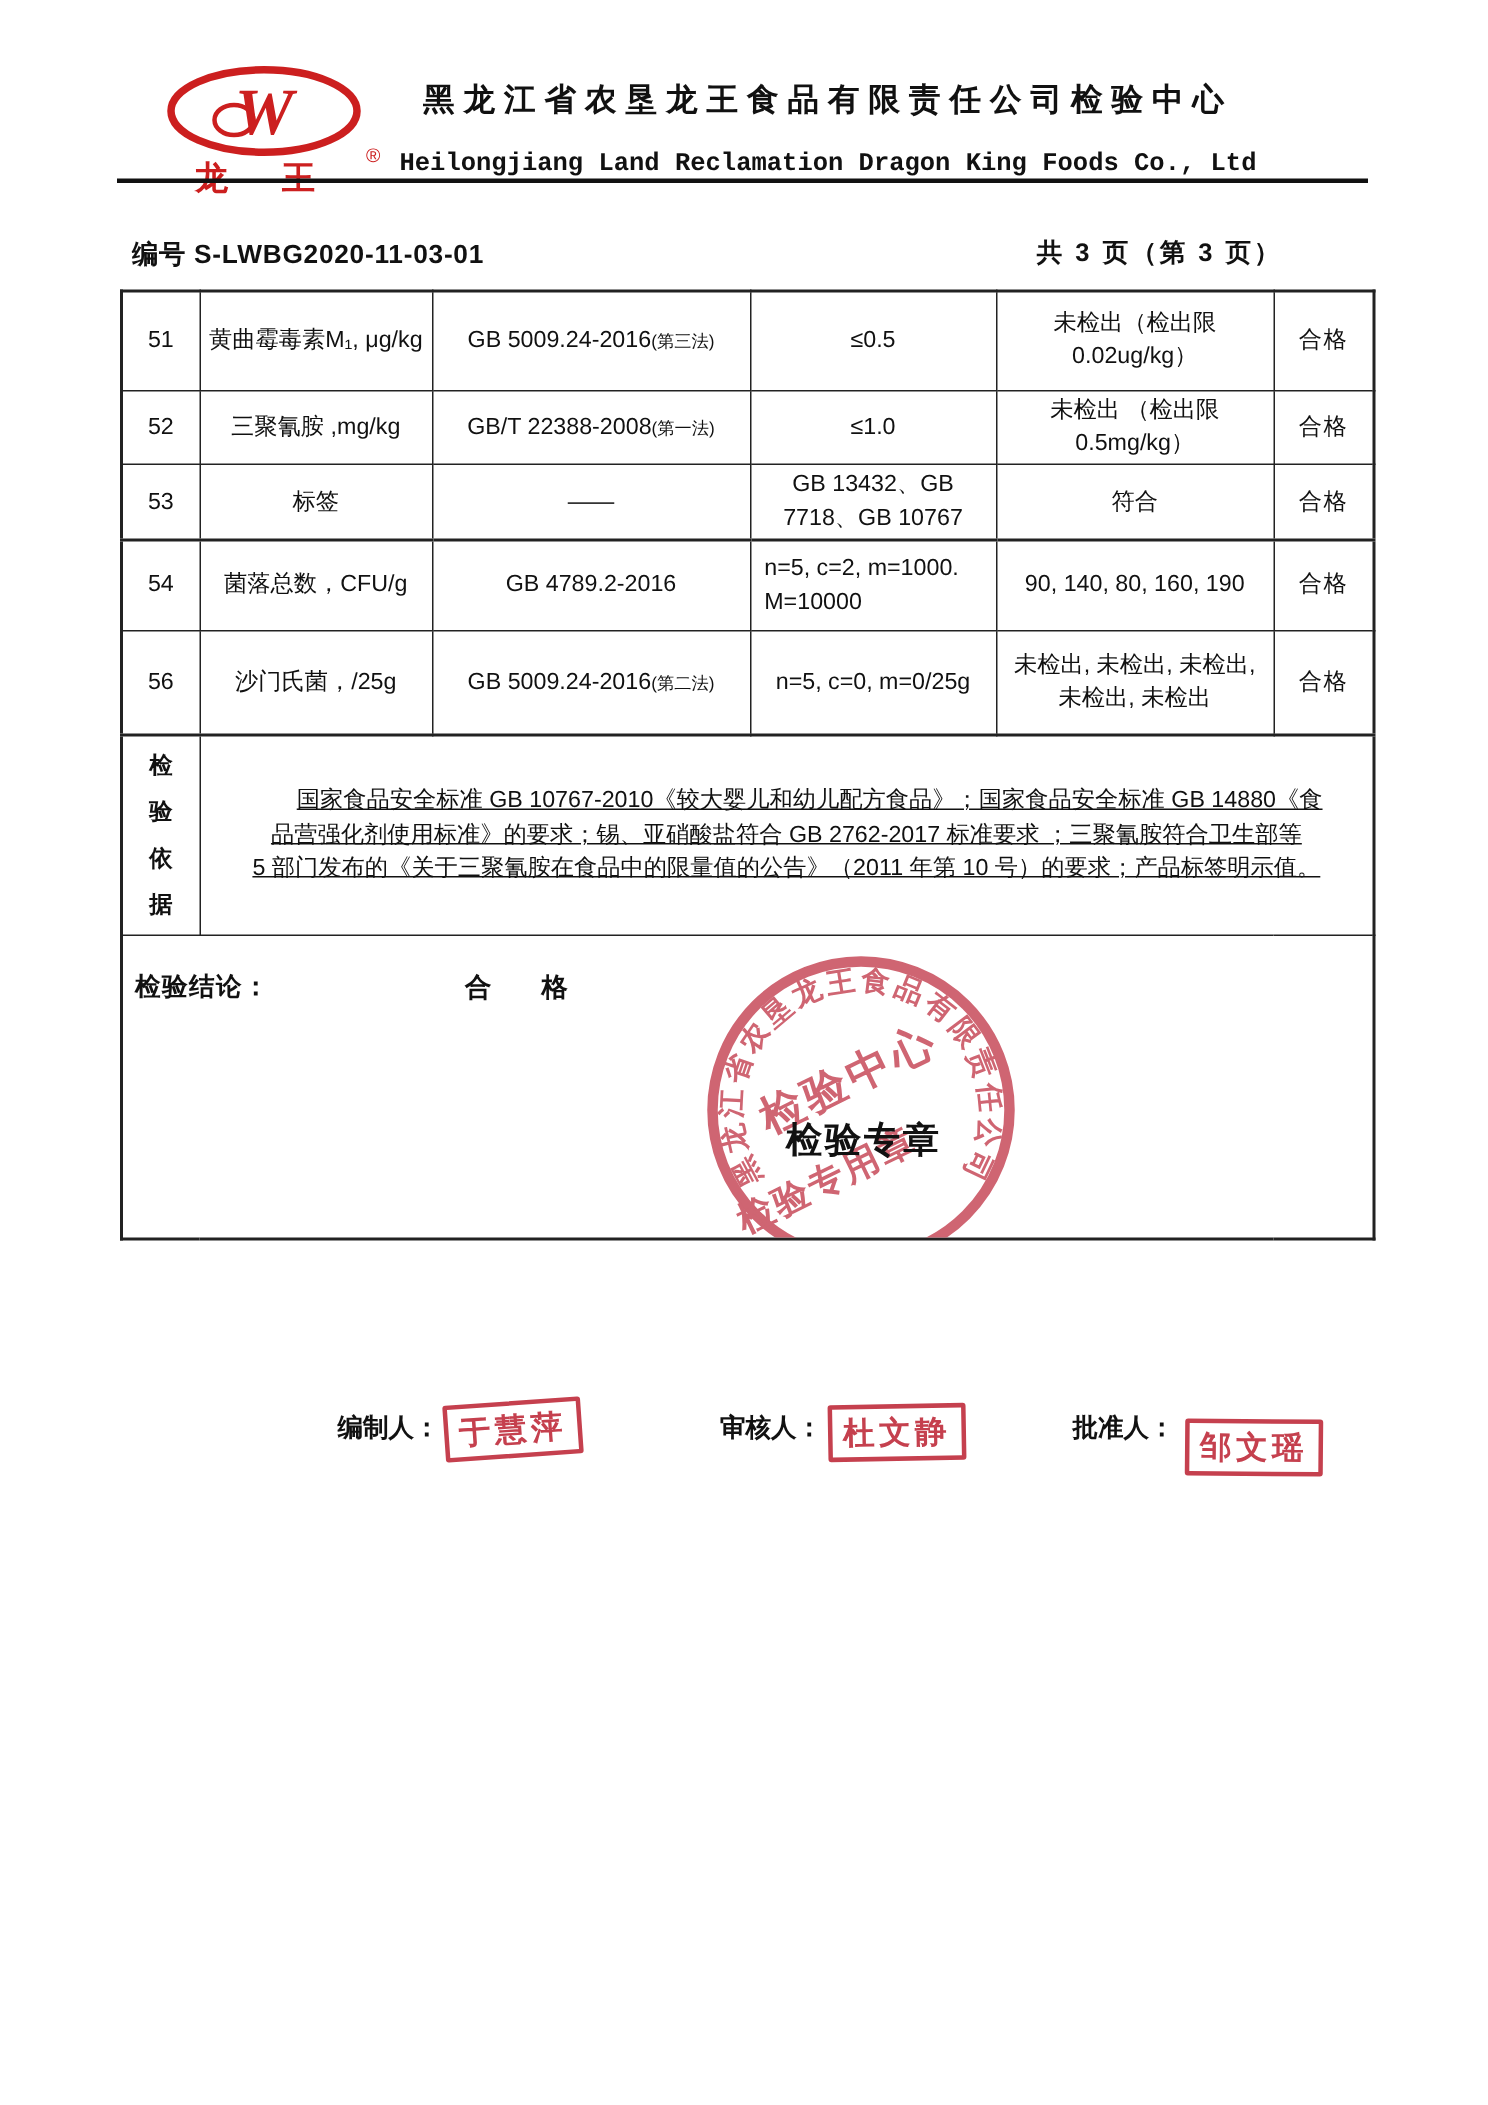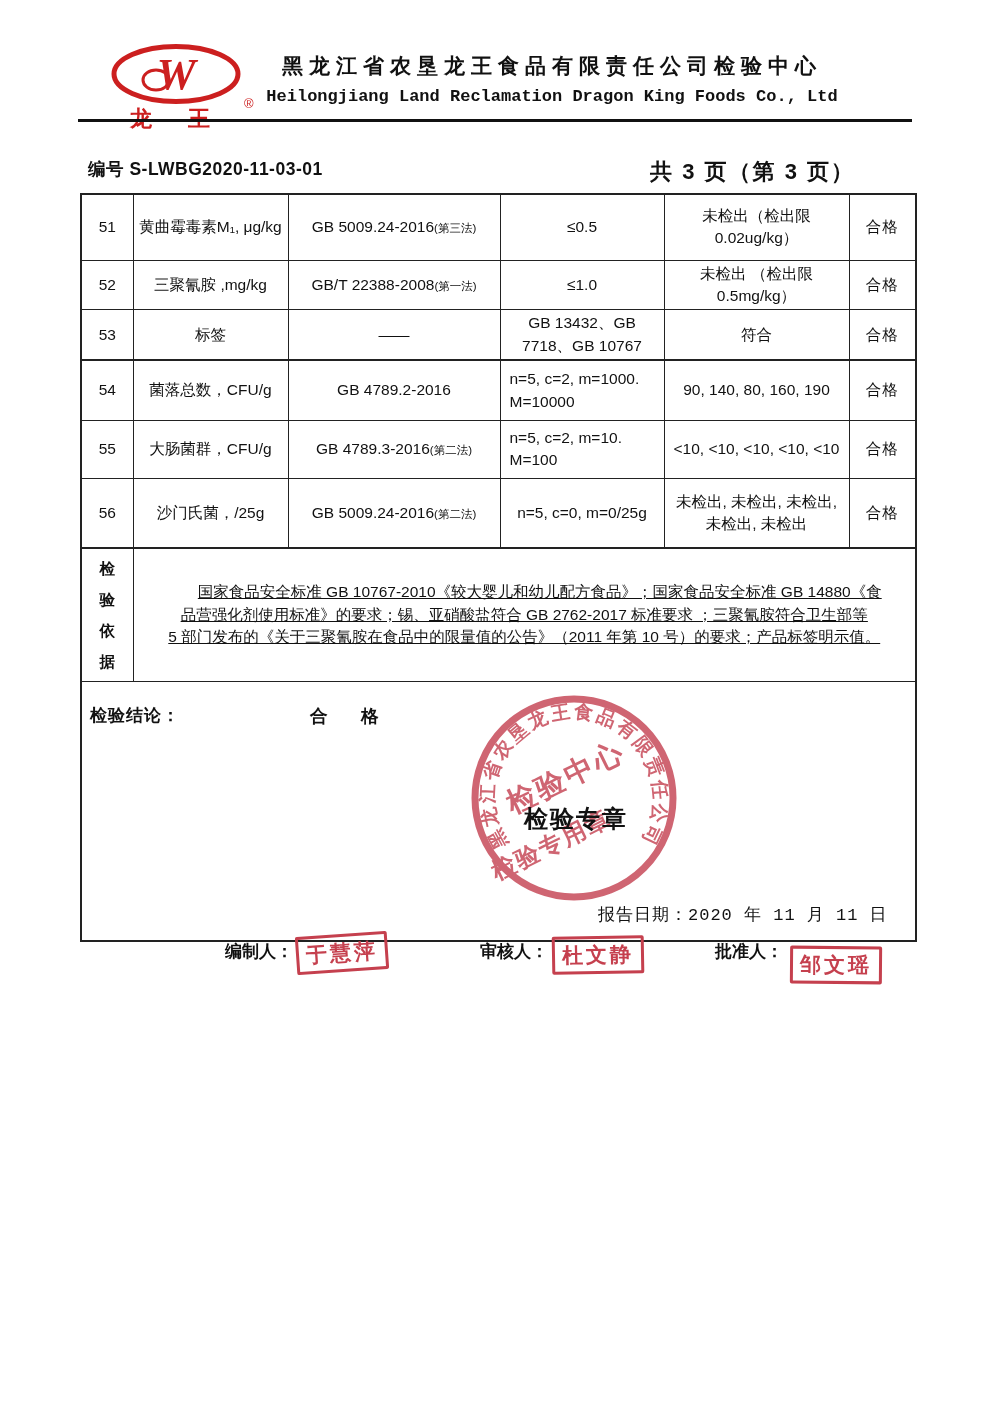--- a/index.html
+++ b/index.html
@@ -6,27 +6,27 @@
   html,body { background:#e8e8e8; }
   .page {
     position:relative; width:992px; height:1403px; margin:0 auto;
     background:#ffffff; overflow:hidden;
     font-family:"Liberation Sans","DejaVu Sans",sans-serif; color:#111;
   }
   
   .logo { position:absolute; left:110px; top:44px; width:152px; height:86px; }
   .titles { position:absolute; left:262px; top:52px; width:580px; text-align:center; }
   .company-zh { font-size:21px; font-weight:bold; letter-spacing:6px; white-space:nowrap; }
-  .company-en { margin-top:7px; font-family:"Liberation Mono","DejaVu Sans Mono",monospace;
+  .company-en { margin-top:20px; font-family:"Liberation Mono","DejaVu Sans Mono",monospace;
                 font-size:17px; font-weight:bold; white-space:nowrap; }
   .header-rule { position:absolute; left:78px; top:119px; width:834px; height:3px; background:#111; }
   
   .docmeta { position:absolute; left:80px; top:157px; width:835px; height:26px; font-weight:bold; }
   .doc-number { position:absolute; left:8px; top:0; font-size:17.5px; letter-spacing:.5px; }
-  .doc-pages  { position:absolute; right:60px; top:0; font-size:22px; letter-spacing:2px;margin-left:16px; }
+  .doc-pages  { position:absolute; right:60px; top:0; font-size:17px; letter-spacing:2px;margin-left:16px; }
   
   table.report { position:absolute; left:80px; top:193px; width:835px;
                  border-collapse:collapse; table-layout:fixed; }
   table.report td { border:1px solid #222; vertical-align:middle; text-align:center;
                     font-size:15.5px; line-height:1.45; padding:2px 5px; overflow:hidden; }
   table.report { border:2px solid #222; }
   tr.thick td { border-top-width:2px; }
   td.c-item, td.c-method { text-align:left; }
   td.c-item   { padding-left:13px; font-size:16px; line-height:1.9; }
   td.c-method { padding-left:10px; font-size:16px; }
@@ -35,21 +35,21 @@
   .method-note { font-size:11.5px; }
   .h66 td{height:66px} .h49 td{height:49px} .h41 td{height:41px}
   .h60 td{height:60px} .h58 td{height:58px} .h70 td{height:70px}
   
   td.basis-label { font-weight:bold; font-size:17px; padding:0; }
   .vert-chars { width:17px; margin:0 auto; word-break:break-all; line-height:31px; }
   td.basis-text { text-align:left; vertical-align:top; padding:8px 12px 0 16px;
                   font-size:16px; line-height:33px; height:133px;text-decoration:underline; }
   .basis-line-0 { text-indent:2em; }
   
-  td.concl-cell { height:260px; position:relative; padding:0; }
+  td.concl-cell { height:203px; position:relative; padding:0; }
   .concl-label { position:absolute; left:8px;  top:22px; font-size:17px; font-weight:bold; letter-spacing:1px; }
   .concl-value { position:absolute; left:228px; top:22px; font-size:17.5px; font-weight:bold; letter-spacing:8px; }
   .report-date { position:absolute; left:516px; top:222px; font-size:17px; letter-spacing:1px;font-family:Liberation Mono, monospace; }
   .round-stamp { position:absolute; left:380px; top:4px; width:224px; height:224px; opacity:.88; }
   .stamp-overlay { position:absolute; left:442px; top:120px; font-size:24px; font-weight:bold;
                    color:#111; letter-spacing:2px; }
   
   .signatures { position:absolute; left:0; top:932px; width:884px; height:70px; }
   .sig-label { position:absolute; font-size:17px; font-weight:bold; top:8px; }
   .sig-label.prep { left:225px; } .sig-label.rev { left:480px; } .sig-label.appr { left:715px; }
@@ -121,28 +121,20 @@
         <td class="c-concl">合格</td>
       </tr>
       <tr class="h60 thick">
         <td class="c-no">54</td>
         <td class="c-item">菌落总数，CFU/g</td>
         <td class="c-method"><span>GB 4789.2-2016</span></td>
         <td style="text-align:left;padding-left:9px">n=5, c=2, m=1000. M=10000</td>
         <td>90, 140, 80, 160, 190</td>
         <td class="c-concl">合格</td>
       </tr>
-      <tr class="h58">
-        <td class="c-no">55</td>
-        <td class="c-item">大肠菌群，CFU/g</td>
-        <td class="c-method"><span>GB 4789.3-2016</span><span class="method-note">(第二法)</span></td>
-        <td style="text-align:left;padding-left:9px">n=5, c=2, m=10. M=100</td>
-        <td>&lt;10, &lt;10, &lt;10, &lt;10, &lt;10</td>
-        <td class="c-concl">合格</td>
-      </tr>
       <tr class="h70">
         <td class="c-no">56</td>
         <td class="c-item">沙门氏菌，/25g</td>
         <td class="c-method"><span>GB 5009.24-2016</span><span class="method-note">(第二法)</span></td>
         <td>n=5, c=0, m=0/25g</td>
         <td>未检出, 未检出, 未检出, 未检出, 未检出</td>
         <td class="c-concl">合格</td>
       </tr>
       <tr class="thick">
         <td class="basis-label">

